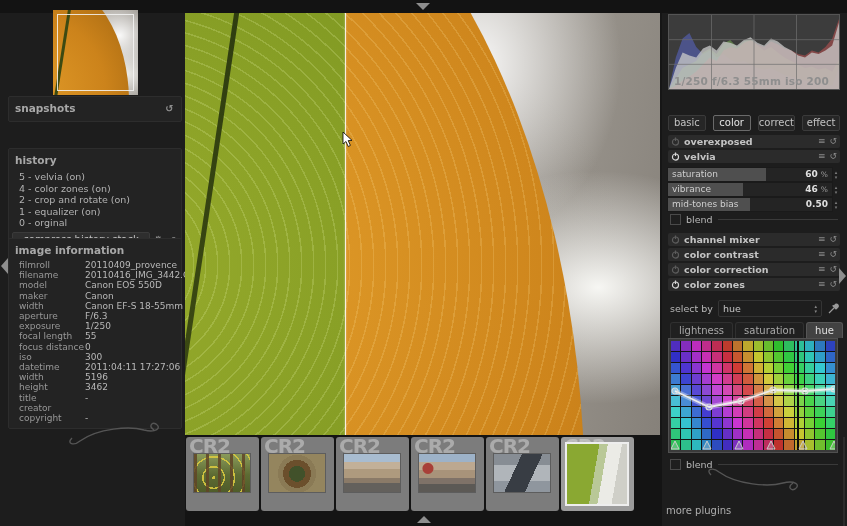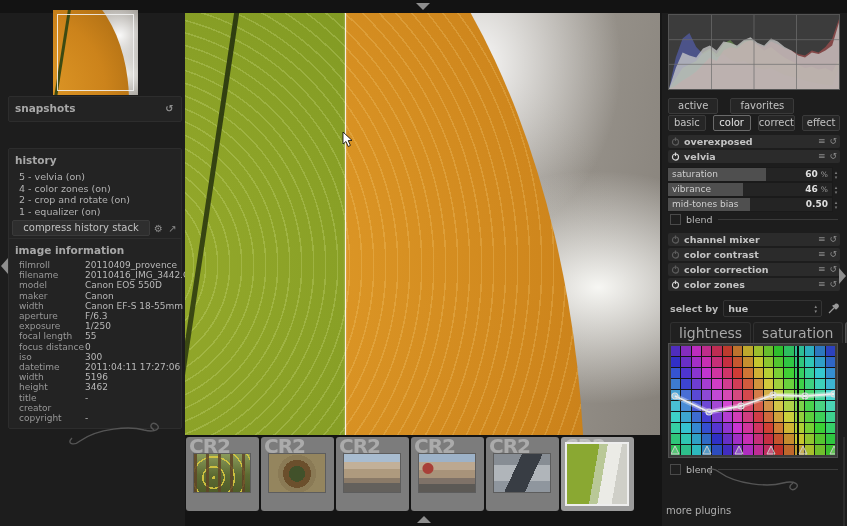--- a/index.html
+++ b/index.html
@@ -71,27 +71,27 @@
   .slider-bar{position:relative;flex:1;height:13px;background:#242424;outline:1px solid #1a1a1a;}
   .slider-fill{position:absolute;left:0;top:0;bottom:0;background:#4f4f4f;}
   .slider-label{position:absolute;left:4px;top:1px;font-size:9px;color:#cfcfcf;}
   .slider-value{position:absolute;right:4px;top:1px;font-size:9px;font-weight:bold;color:#e0e0e0;}
   .slider-unit{font-size:7.5px;color:#9a9a9a;font-weight:normal;}
   .spin{width:8px;display:flex;flex-direction:column;align-items:center;justify-content:center;font-size:5px;color:#7c7c7c;line-height:5px;}
   .blend-row{display:flex;align-items:center;gap:5px;margin:3px 0 4px 2px;}
   .checkbox{width:9px;height:9px;background:#1f1f1f;border:1px solid #4a4a4a;flex:none;}
   .blend-label{font-size:9.5px;color:#b8b8b8;}
   .blend-line{flex:1;height:1px;background:#3a3a3a;margin-right:2px;}
-  #selectby-row{display:flex;align-items:center;gap:5px;margin:4px 0 5px 2px;font-weight:bold;}
+  #selectby-row{display:flex;align-items:center;gap:5px;margin:4px 0 5px 2px;}
   #selectby-label{font-size:9.5px;color:#b8b8b8;flex:none;}
   #selectby-box{flex:1;height:15px;background:#1e1e1e;border:1px solid #343434;border-radius:2px;display:flex;align-items:center;padding:0 4px;}
   #selectby-value{flex:1;font-size:9.5px;color:#c4c4c4;}
   .updown{display:flex;flex-direction:column;font-size:5px;color:#888;line-height:5px;}
   #cz-tabs{display:flex;gap:2px;margin:0 0 0 2px;}
-  .cz-tab{background:#202020;border:1px solid #303030;border-bottom:none;border-radius:3px 3px 0 0;font-size:14px;color:#a8a8a8;padding:2px 8px 2px 8px;}
+  .cz-tab{background:#202020;border:1px solid #303030;border-bottom:none;border-radius:3px 3px 0 0;font-size:10px;color:#a8a8a8;padding:2px 8px 2px 8px;}
   .cz-tab.active-tab{background:#424242;color:#e0e0e0;border-color:#565656;}
   #cz-grid-frame{position:relative;background:#3a3a3a;border:1px solid #505050;padding:2px;width:164px;}
   #cz-grid{display:grid;grid-template-columns:repeat(16,1fr);grid-auto-rows:10px;gap:1px;background:#141414;}
   #cz-overlay{position:absolute;left:2px;top:2px;}
   #more-plugins{position:absolute;left:4px;top:492px;font-size:10px;color:#aeaeae;}
   #right-scroll{position:absolute;left:181px;top:424px;width:2px;height:89px;background:#2c2c2c;}
   
   #filmstrip{position:absolute;left:185px;top:435px;width:477px;height:91px;background:#141414;}
   #film-cards{position:absolute;left:1px;top:2px;display:flex;gap:2px;}
   .card{position:relative;width:73px;height:74px;background:#7c7c7c;border-radius:3px;overflow:hidden;}
@@ -141,20 +141,21 @@
 
     <div class="section" id="history-section">
       <div class="panel-header">
         <span>history</span>
       </div>
       <ul id="history-list">
           <li>5 - velvia (on)</li>
           <li>4 - color zones (on)</li>
           <li>2 - crop and rotate (on)</li>
           <li>1 - equalizer (on)</li>
+          <li>0 - orginal</li>
         </ul>
       <div class="hist-btn-row">
         <div class="btn">compress history stack</div>
         <span class="mini-ico">⚙</span>
         <span class="mini-ico">↗</span>
       </div>
     </div>
 
     <div class="section" id="info-section">
       <div class="panel-header">
@@ -252,26 +253,23 @@
           <polygon points="0,74 0.0,74.0 6.8,42.5 13.6,23.6 20.4,18.0 27.2,32.0 34.0,39.0 40.8,35.5 47.6,42.5 54.4,39.0 61.2,44.6 68.0,47.4 74.8,46.0 81.6,49.5 88.4,53.0 95.2,54.4 102.0,53.0 108.8,56.5 115.6,60.0 122.4,61.4 129.2,63.5 136.0,65.6 142.8,67.0 149.6,68.4 156.4,69.8 163.2,70.5 170.0,53.0 170,74" fill="#5a66c8" fill-opacity="0.55"></polygon>
           <polygon points="0,74 0.0,74.0 6.8,63.5 13.6,53.0 20.4,49.5 27.2,46.0 34.0,37.6 40.8,33.4 47.6,39.0 54.4,28.5 61.2,25.0 68.0,32.0 74.8,26.4 81.6,23.6 88.4,30.6 95.2,35.5 102.0,32.0 108.8,37.6 115.6,42.5 122.4,46.0 129.2,49.5 136.0,53.0 142.8,51.6 149.6,54.4 156.4,53.0 163.2,56.5 170.0,44.6 170,74" fill="#74aa52" fill-opacity="0.55"></polygon>
           <polygon points="0,74 0.0,74.0 6.8,70.5 13.6,65.6 20.4,61.4 27.2,56.5 34.0,49.5 40.8,42.5 47.6,46.0 54.4,35.5 61.2,32.0 68.0,33.4 74.8,27.8 81.6,25.0 88.4,29.2 95.2,32.0 102.0,26.4 108.8,29.2 115.6,33.4 122.4,35.5 129.2,39.0 136.0,40.4 142.8,35.5 149.6,37.6 156.4,32.0 163.2,23.6 170.0,4.0 170,74" fill="#c05252" fill-opacity="0.55"></polygon>
           <polygon points="0,74 0.0,74.0 6.8,53.0 13.6,37.6 20.4,40.4 27.2,42.5 34.0,33.4 40.8,30.6 47.6,35.5 54.4,26.4 61.2,27.8 68.0,30.6 74.8,25.0 81.6,22.2 88.4,27.8 95.2,30.6 102.0,23.6 108.8,26.4 115.6,32.0 122.4,35.5 129.2,40.4 136.0,42.5 142.8,37.6 149.6,39.0 156.4,35.5 163.2,30.6 170.0,7.5 170,74" fill="#c6c6c6" fill-opacity="0.78"></polygon>
           <line x1="42.5" x2="42.5" y1="0" y2="74" stroke="rgba(110,110,110,.7)"></line>
           <line x1="85" x2="85" y1="0" y2="74" stroke="rgba(110,110,110,.7)"></line>
           <line x1="127.5" x2="127.5" y1="0" y2="74" stroke="rgba(110,110,110,.7)"></line>
           <line x1="0" x2="170" y1="24.666666666666664" y2="24.666666666666664" stroke="rgba(110,110,110,.7)"></line>
           <line x1="0" x2="170" y1="49.33333333333333" y2="49.33333333333333" stroke="rgba(110,110,110,.7)"></line>
         </svg>
-    </div>
-
-    <div id="view-tabs">
-      <div class="btn">active</div>
-      <div class="btn">favorites</div>
-    </div>
+      <div id="histogram-label">1/250 f/6.3 55mm iso 200</div>
+    </div>
+
     <div id="group-tabs">
       <div class="btn">basic</div>
       <div class="btn active-tab">color</div>
       <div class="btn">correct</div>
       <div class="btn">effect</div>
     </div>
 
     <div id="modules">
 
       <div class="module-header">

